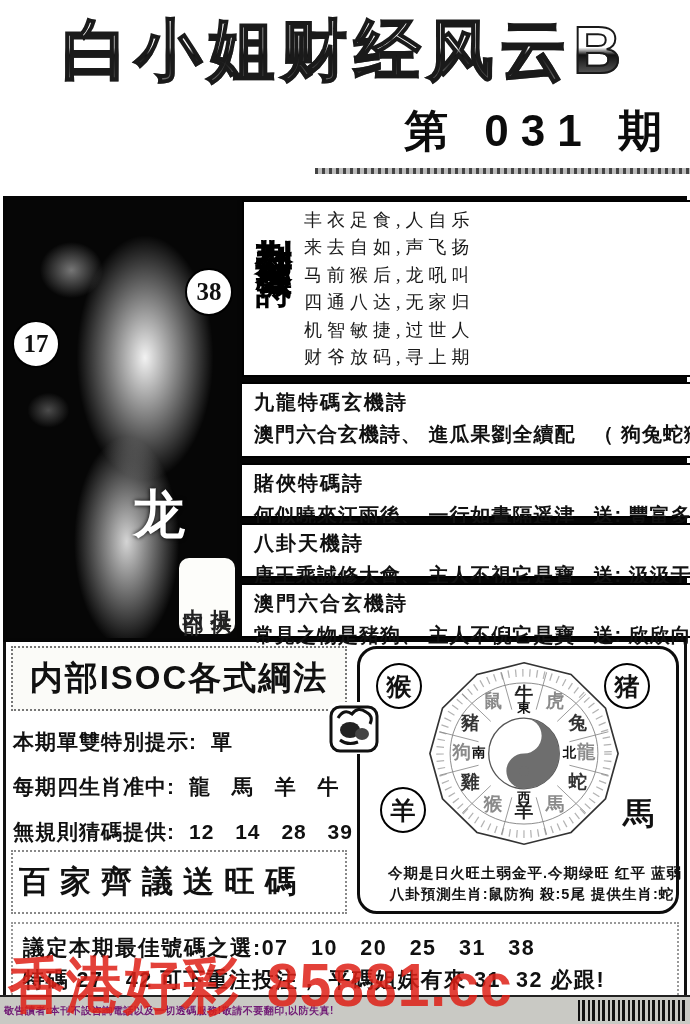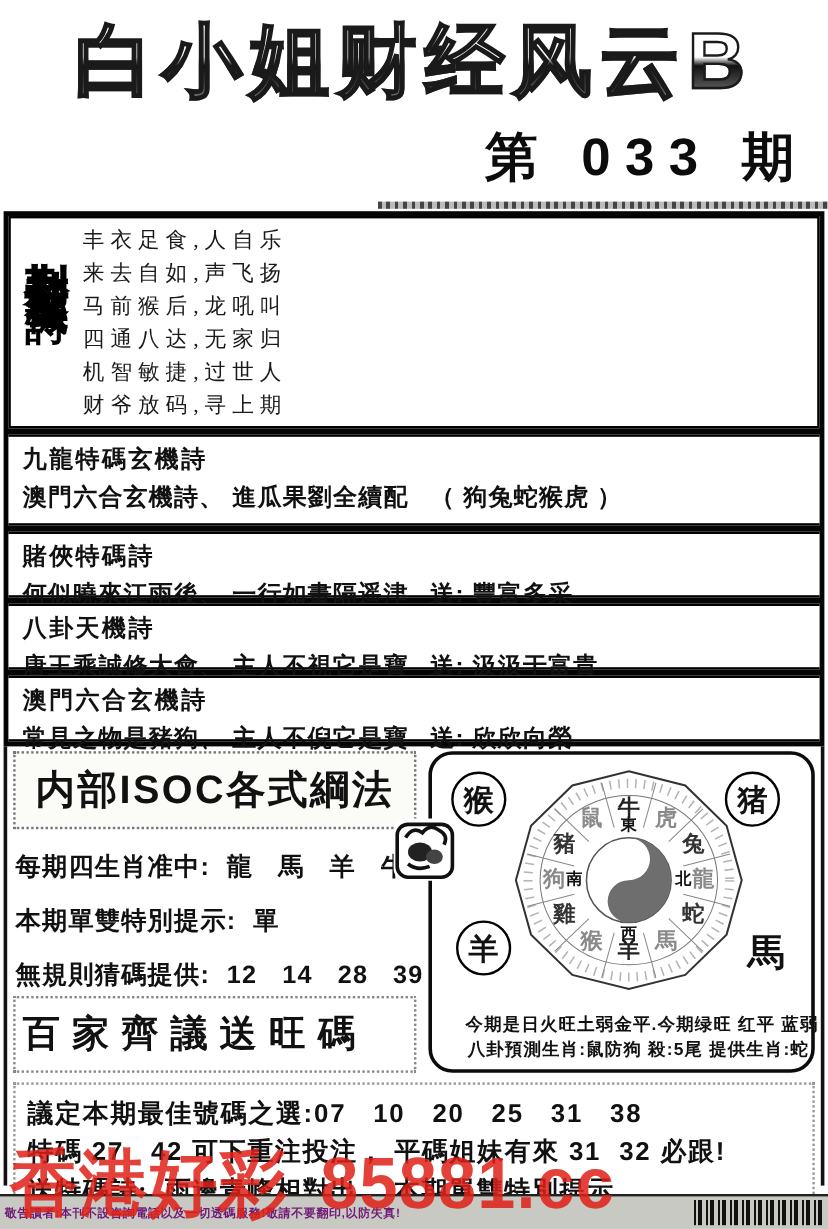--- a/index.html
+++ b/index.html
@@ -1,20 +1,20 @@
 <!DOCTYPE html>
 <html><head>
 <meta charset="utf-8">
 <style>
   html,body{margin:0;padding:0;background:#777;}
   .page{position:relative;width:690px;height:1024px;margin:0 auto;background:#fff;
         font-family:"Liberation Sans","DejaVu Sans",sans-serif;color:#111;overflow:hidden;}
 
   
-  .masthead{position:relative;height:176px;}
+  .masthead{position:relative;height:196px;}
   .masthead-title{position:absolute;left:0;right:0;top:14px;text-align:center;
     font-size:66px;font-weight:900;letter-spacing:7px;line-height:1.1;
     background:linear-gradient(180deg,#ffffff 0%,#ffffff 46%,#111 56%,#888 100%);
     -webkit-background-clip:text;background-clip:text;color:transparent;
     -webkit-text-stroke:2px #1a1a1a;}
   .masthead-issue{position:absolute;right:16px;top:102px;font-size:44px;font-weight:800;
     letter-spacing:12px;color:#0c0c0c;}
   .masthead-rule{position:absolute;right:0;top:168px;width:375px;height:6px;
     background:repeating-linear-gradient(90deg,#444 0 3px,#bbb 3px 7px);}
 
@@ -129,26 +129,35 @@
   .barcode{margin-left:auto;width:108px;height:21px;
     background:repeating-linear-gradient(90deg,#111 0 2px,transparent 2px 4px,#111 4px 7px,transparent 7px 10px);}
 </style>
 </head>
 <body>
 
 <div class="page">
 
   <div class="masthead">
     <div class="masthead-title">白小姐财经风云B</div>
-    <div class="masthead-issue">第 033 期</div>
+    <div class="masthead-issue">第 031 期</div>
     <div class="masthead-rule"></div>
   </div>
 
   <div class="top-block">
 
+    <div class="photo">
+      <div class="ball ball-right">38</div>
+      <div class="ball ball-left">17</div>
+      <div class="photo-zodiac">龙</div>
+      <div class="credit-box">
+        <span>内部</span>
+        <span>提供</span>
+      </div>
+    </div>
 
     <div class="top-right">
 
       <div class="grid-box">
         <div class="poem-part">
           <div class="poem-title-col"><span class="outline">荆</span><span class="outline">楚</span><span class="outline">玄</span><span class="solid">機</span><span class="solid">詩</span></div>
           <div class="poem-lines">
             <span>丰衣足食,人自乐</span>
             <span>来去自如,声飞扬</span>
             <span>马前猴后,龙吼叫</span>
@@ -182,26 +191,26 @@
 
     </div>
   </div>
 
   <div class="bottom">
     <div class="bottom-cols">
 
       <div class="left-col">
         <div class="isoc-header">内部ISOC各式綱法</div>
         <div class="isoc-row">
+          <span>本期單雙特別提示:</span>
+          <span class="val">單</span>
+        </div>
+        <div class="isoc-row">
           <span>每期四生肖准中:</span>
           <span class="val">龍 馬 羊 牛</span>
-        </div>
-        <div class="isoc-row">
-          <span>本期單雙特別提示:</span>
-          <span class="val">單</span>
         </div>
         <div class="isoc-row">
           <span>無規則猜碼提供:</span>
           <span class="val">12 14 28 39</span>
         </div>
         <div class="wang-header">百家齊議送旺碼</div>
       </div>
 
       <div class="right-col">
         <div class="corner c-tl">猴</div>

